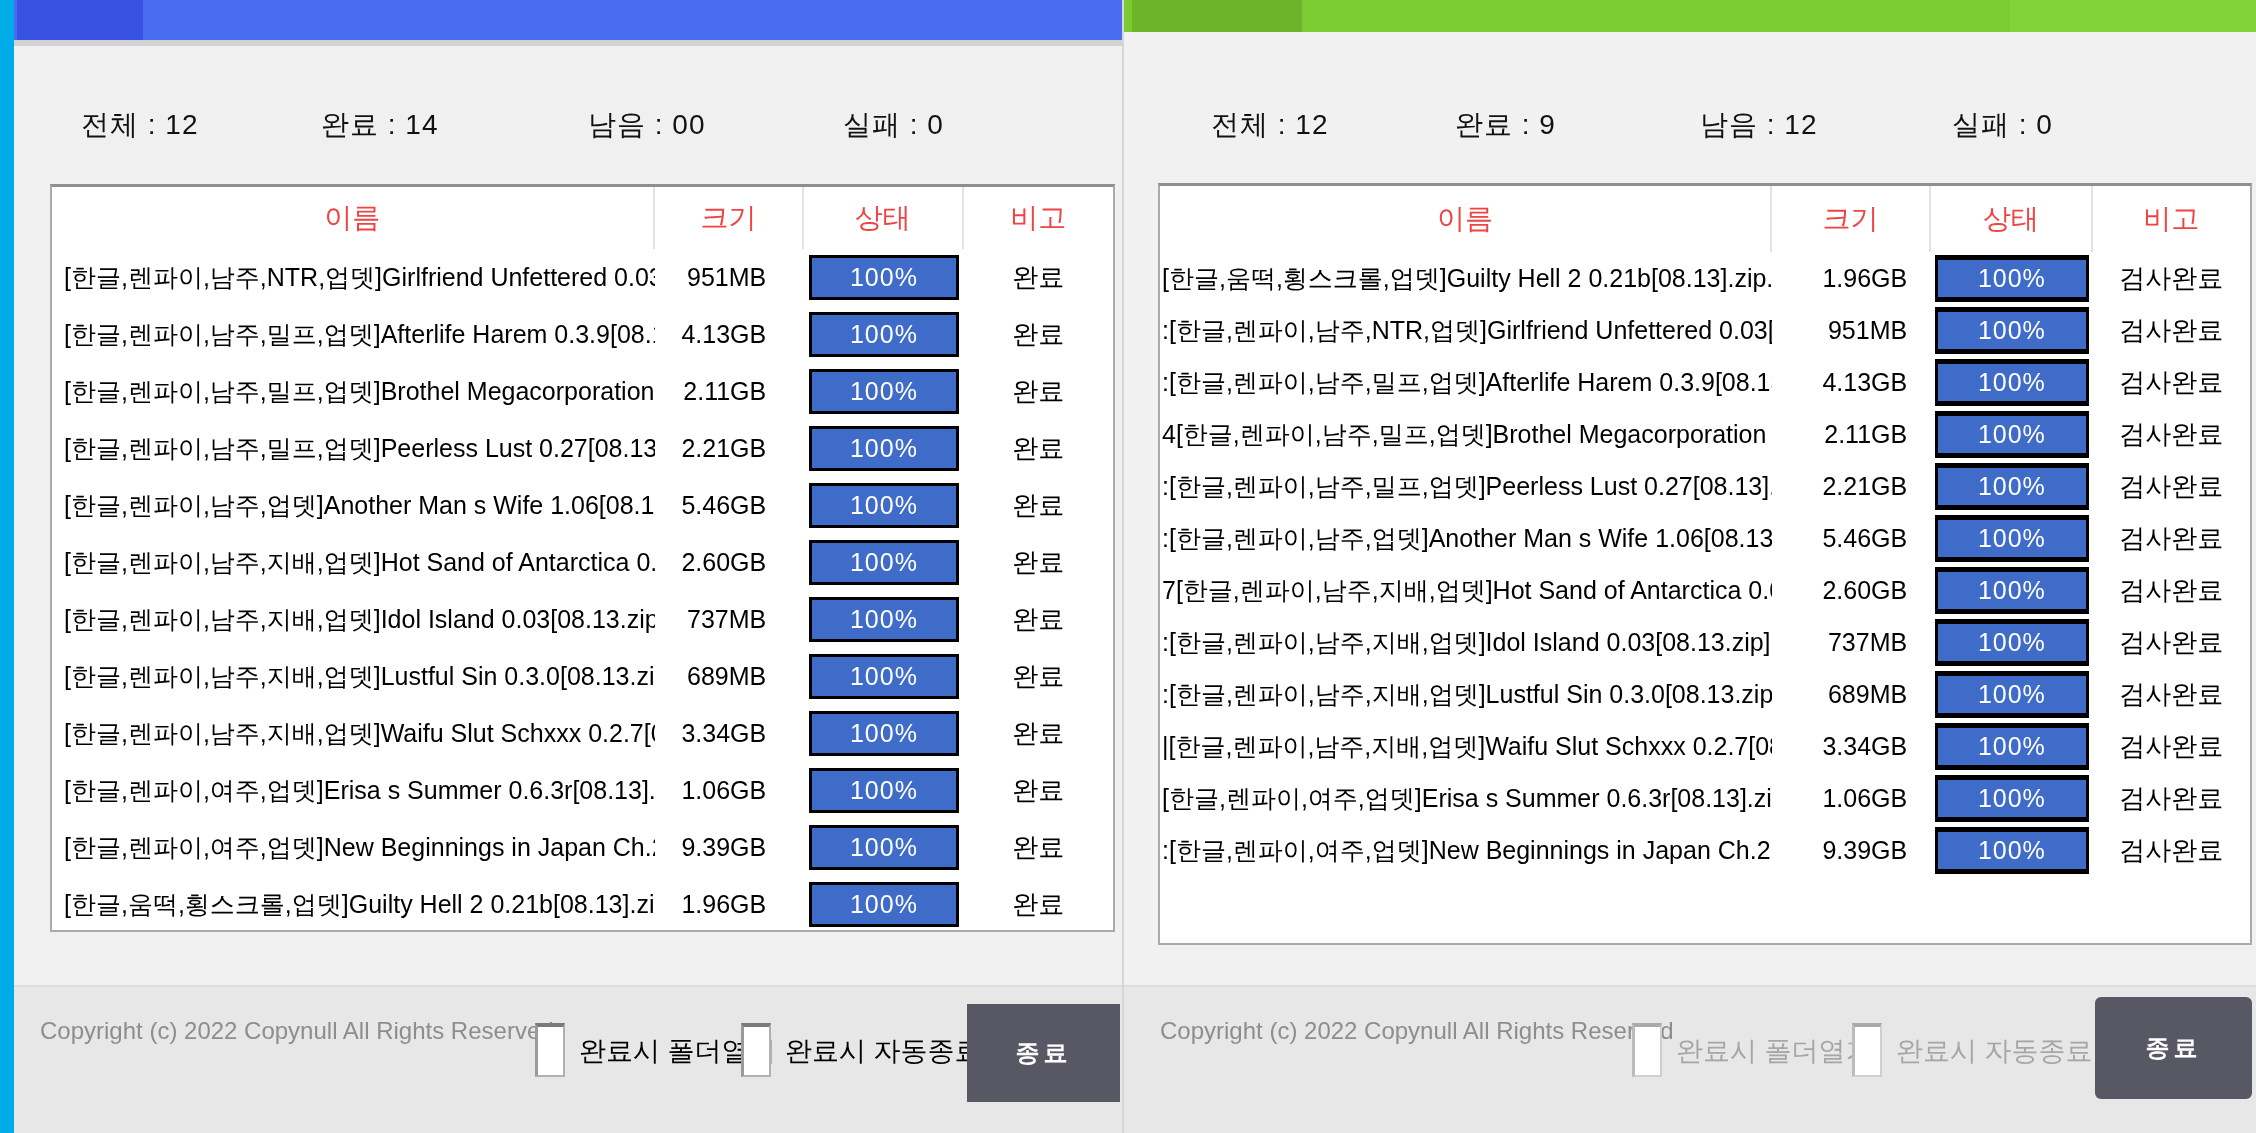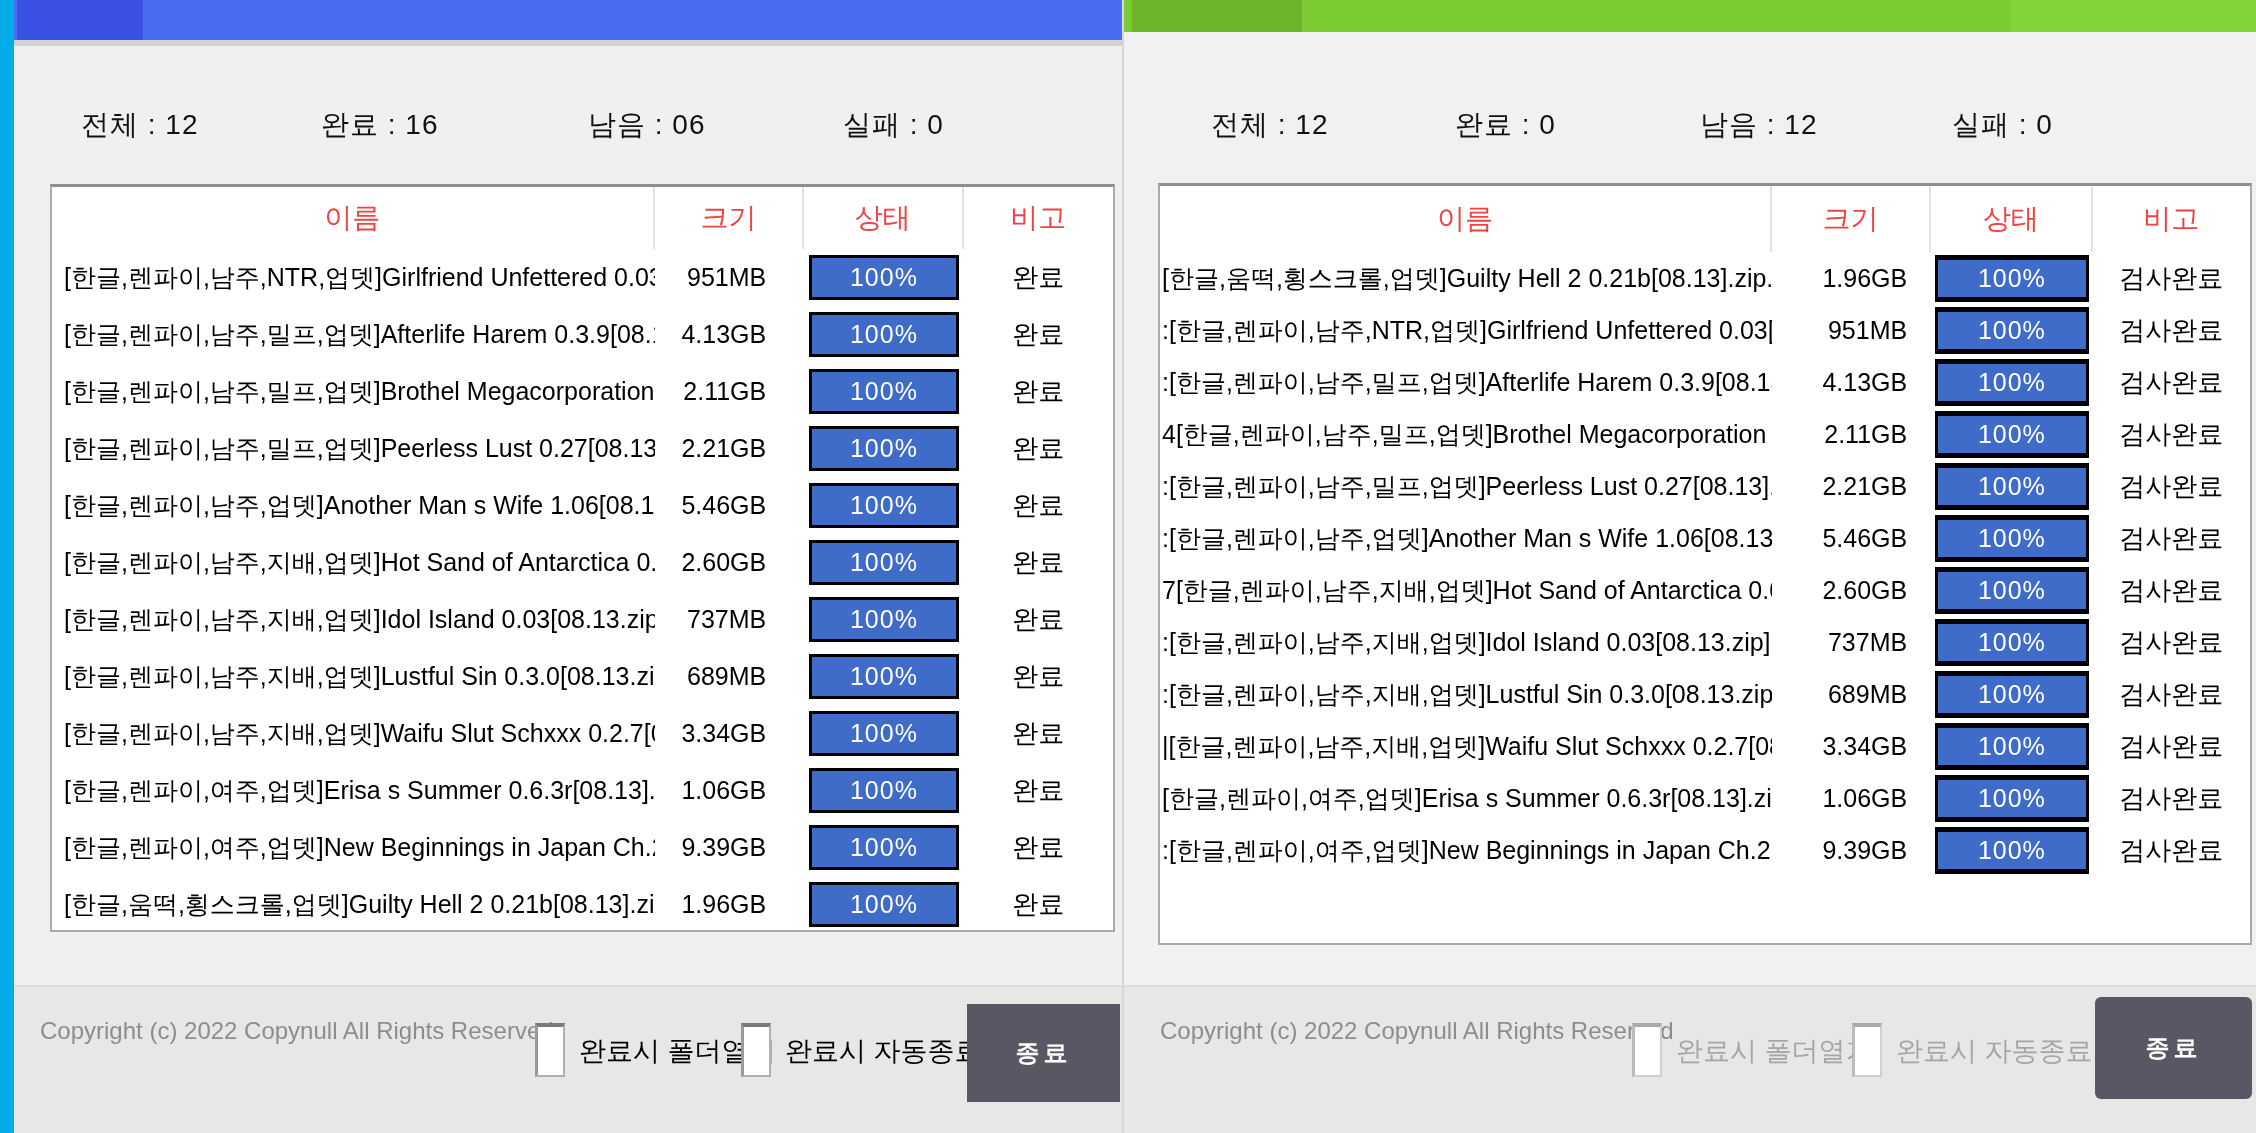--- a/index.html
+++ b/index.html
@@ -89,22 +89,22 @@
 <div class="screen">
   <div class="edge-stripe"></div>
 
   <section class="window w-left">
     <div class="titlebar">
       <div class="accent accent-main"></div>
     </div>
     <div class="titlebar-underline"></div>
 
     <span class="stat" style="left:67px">전체 : 12</span>
-    <span class="stat" style="left:307px">완료 : 16</span>
-    <span class="stat" style="left:574px">남음 : 06</span>
+    <span class="stat" style="left:307px">완료 : 14</span>
+    <span class="stat" style="left:574px">남음 : 00</span>
     <span class="stat" style="left:829px">실패 : 0</span>
 
     <div class="table">
       <div class="thead">
         <div class="th col-name">이름</div>
         <div class="th col-size">크기</div>
         <div class="th col-status">상태</div>
         <div class="th col-note">비고</div>
       </div>
       <div class="tbody" id="rows-left">
@@ -252,21 +252,21 @@
     </div>
   </section>
 
   <section class="window w-right">
     <div class="titlebar">
       <div class="accent accent-main"></div>
       <div class="accent accent-right"></div>
     </div>
 
     <span class="stat" style="left:87px">전체 : 12</span>
-    <span class="stat" style="left:331px">완료 : 0</span>
+    <span class="stat" style="left:331px">완료 : 9</span>
     <span class="stat" style="left:576px">남음 : 12</span>
     <span class="stat" style="left:828px">실패 : 0</span>
 
     <div class="table">
       <div class="thead">
         <div class="th col-name">이름</div>
         <div class="th col-size">크기</div>
         <div class="th col-status">상태</div>
         <div class="th col-note">비고</div>
       </div>

